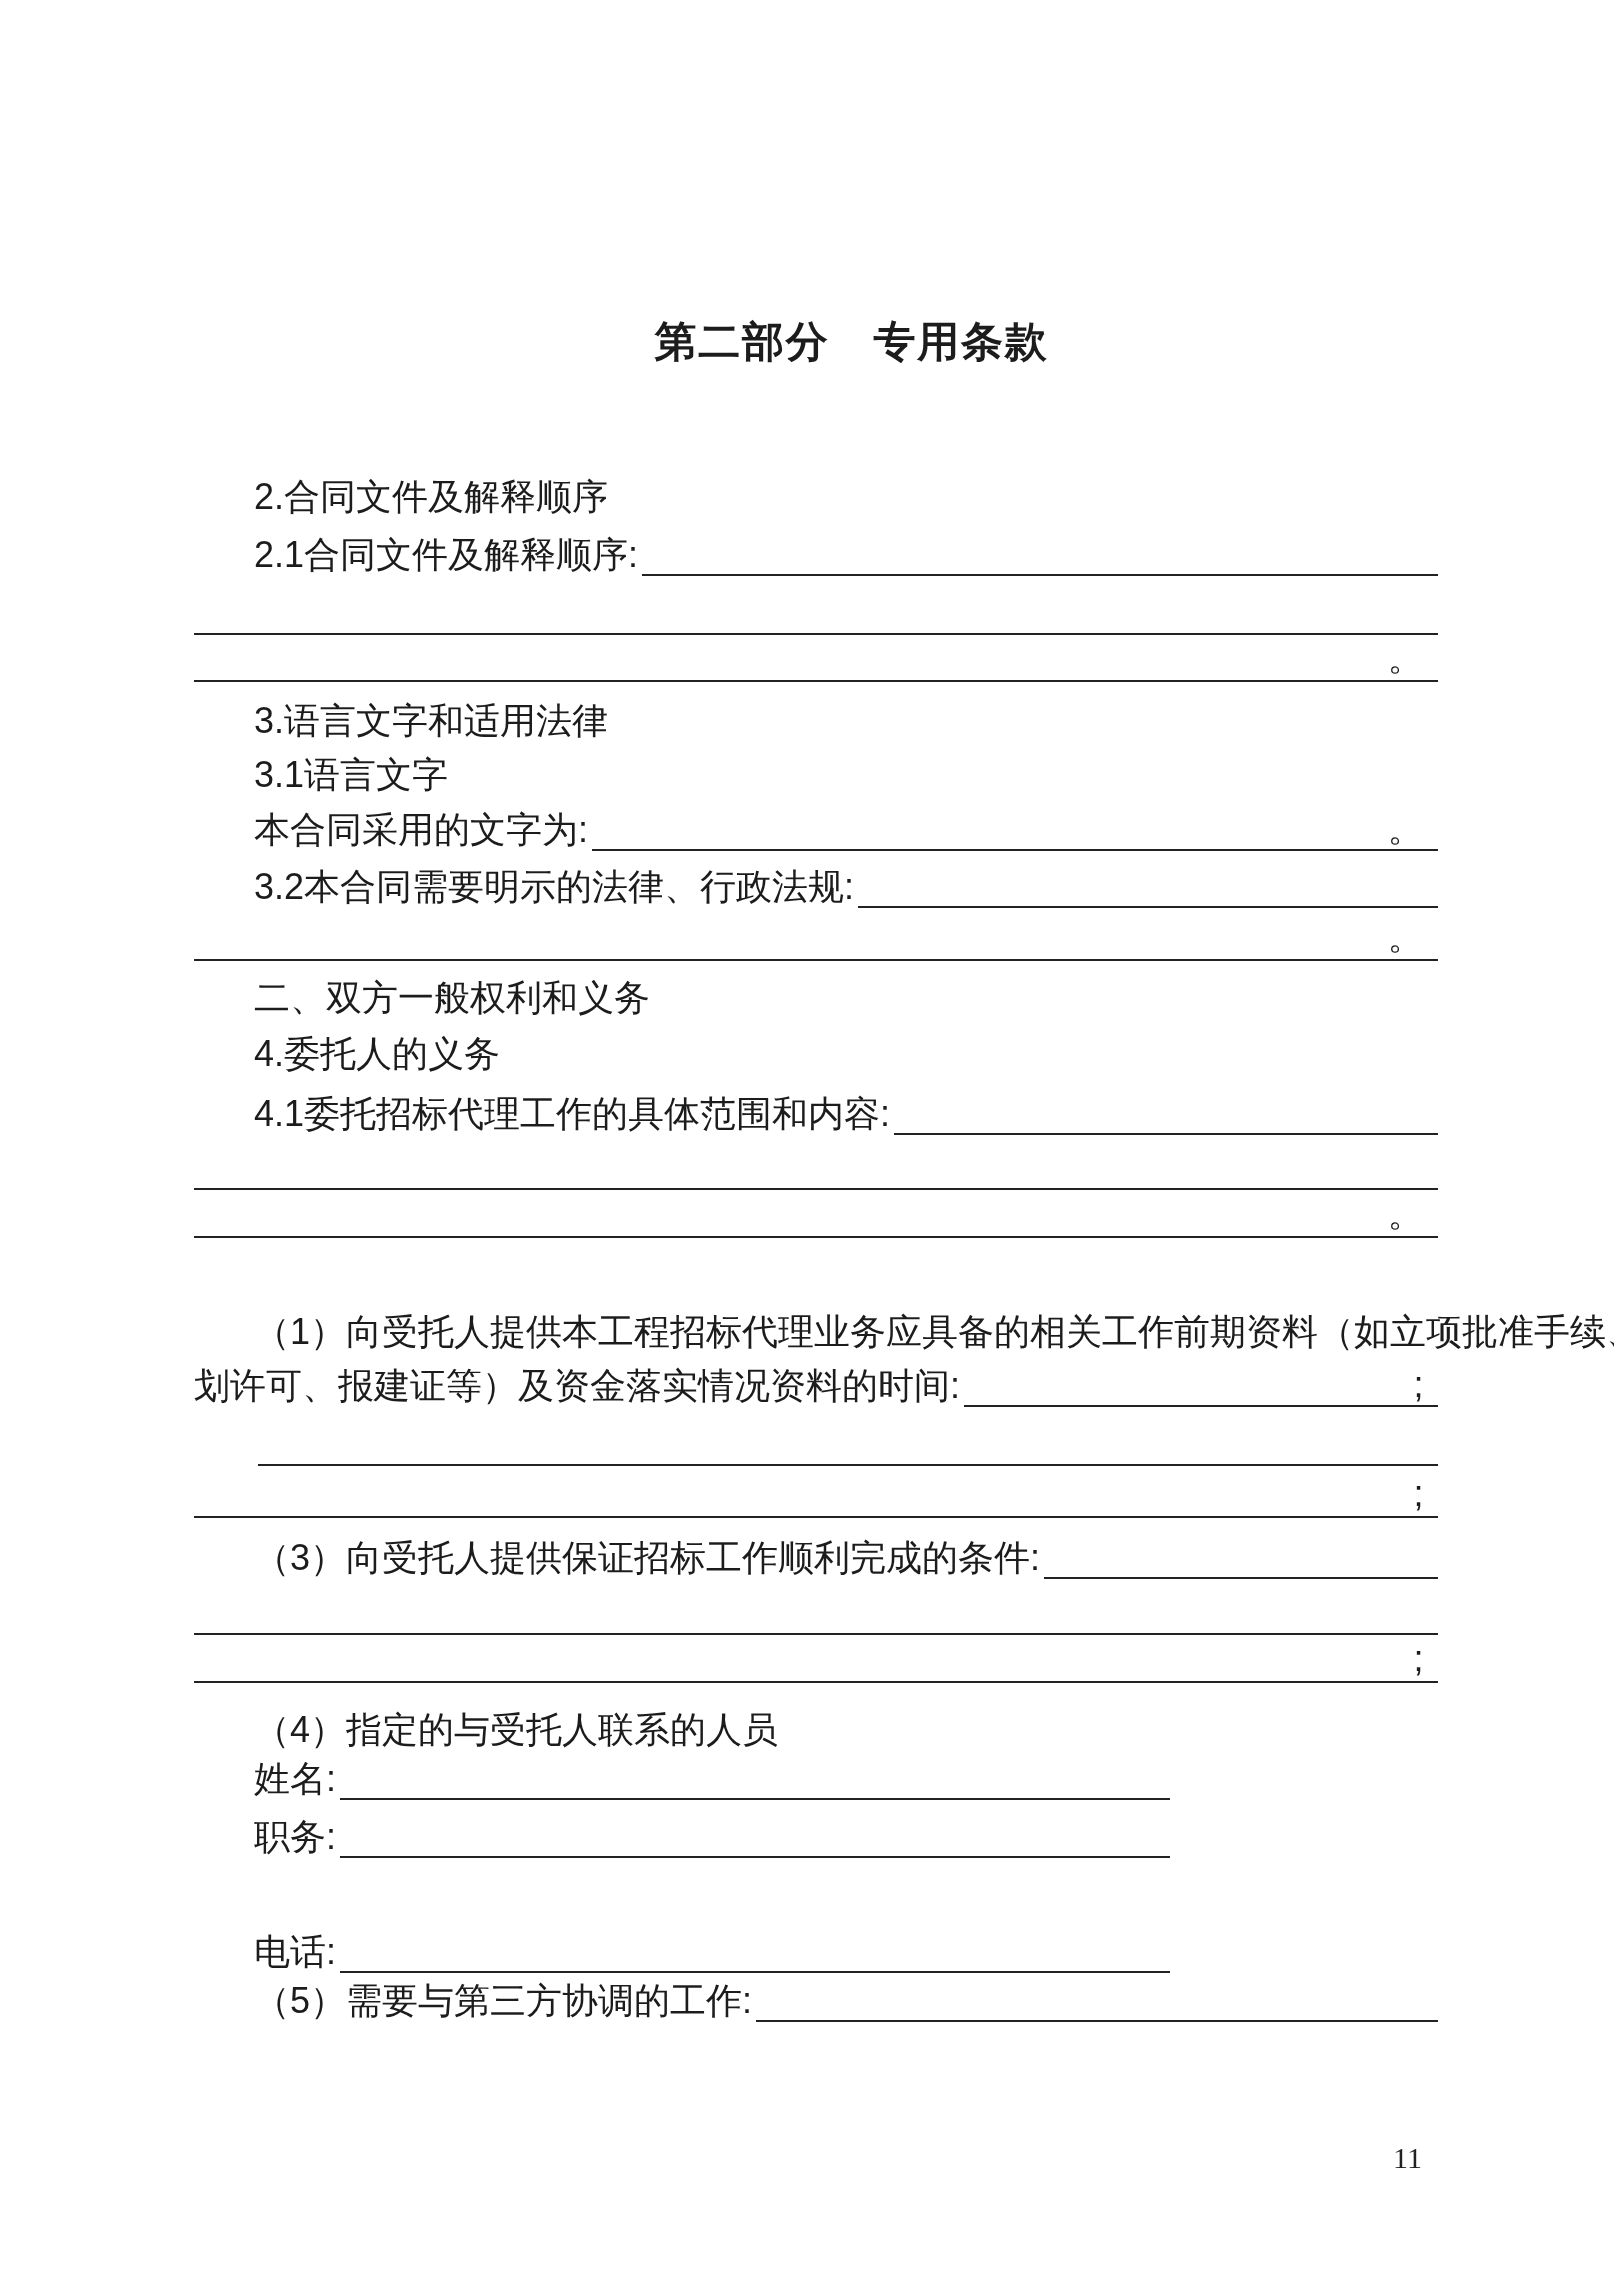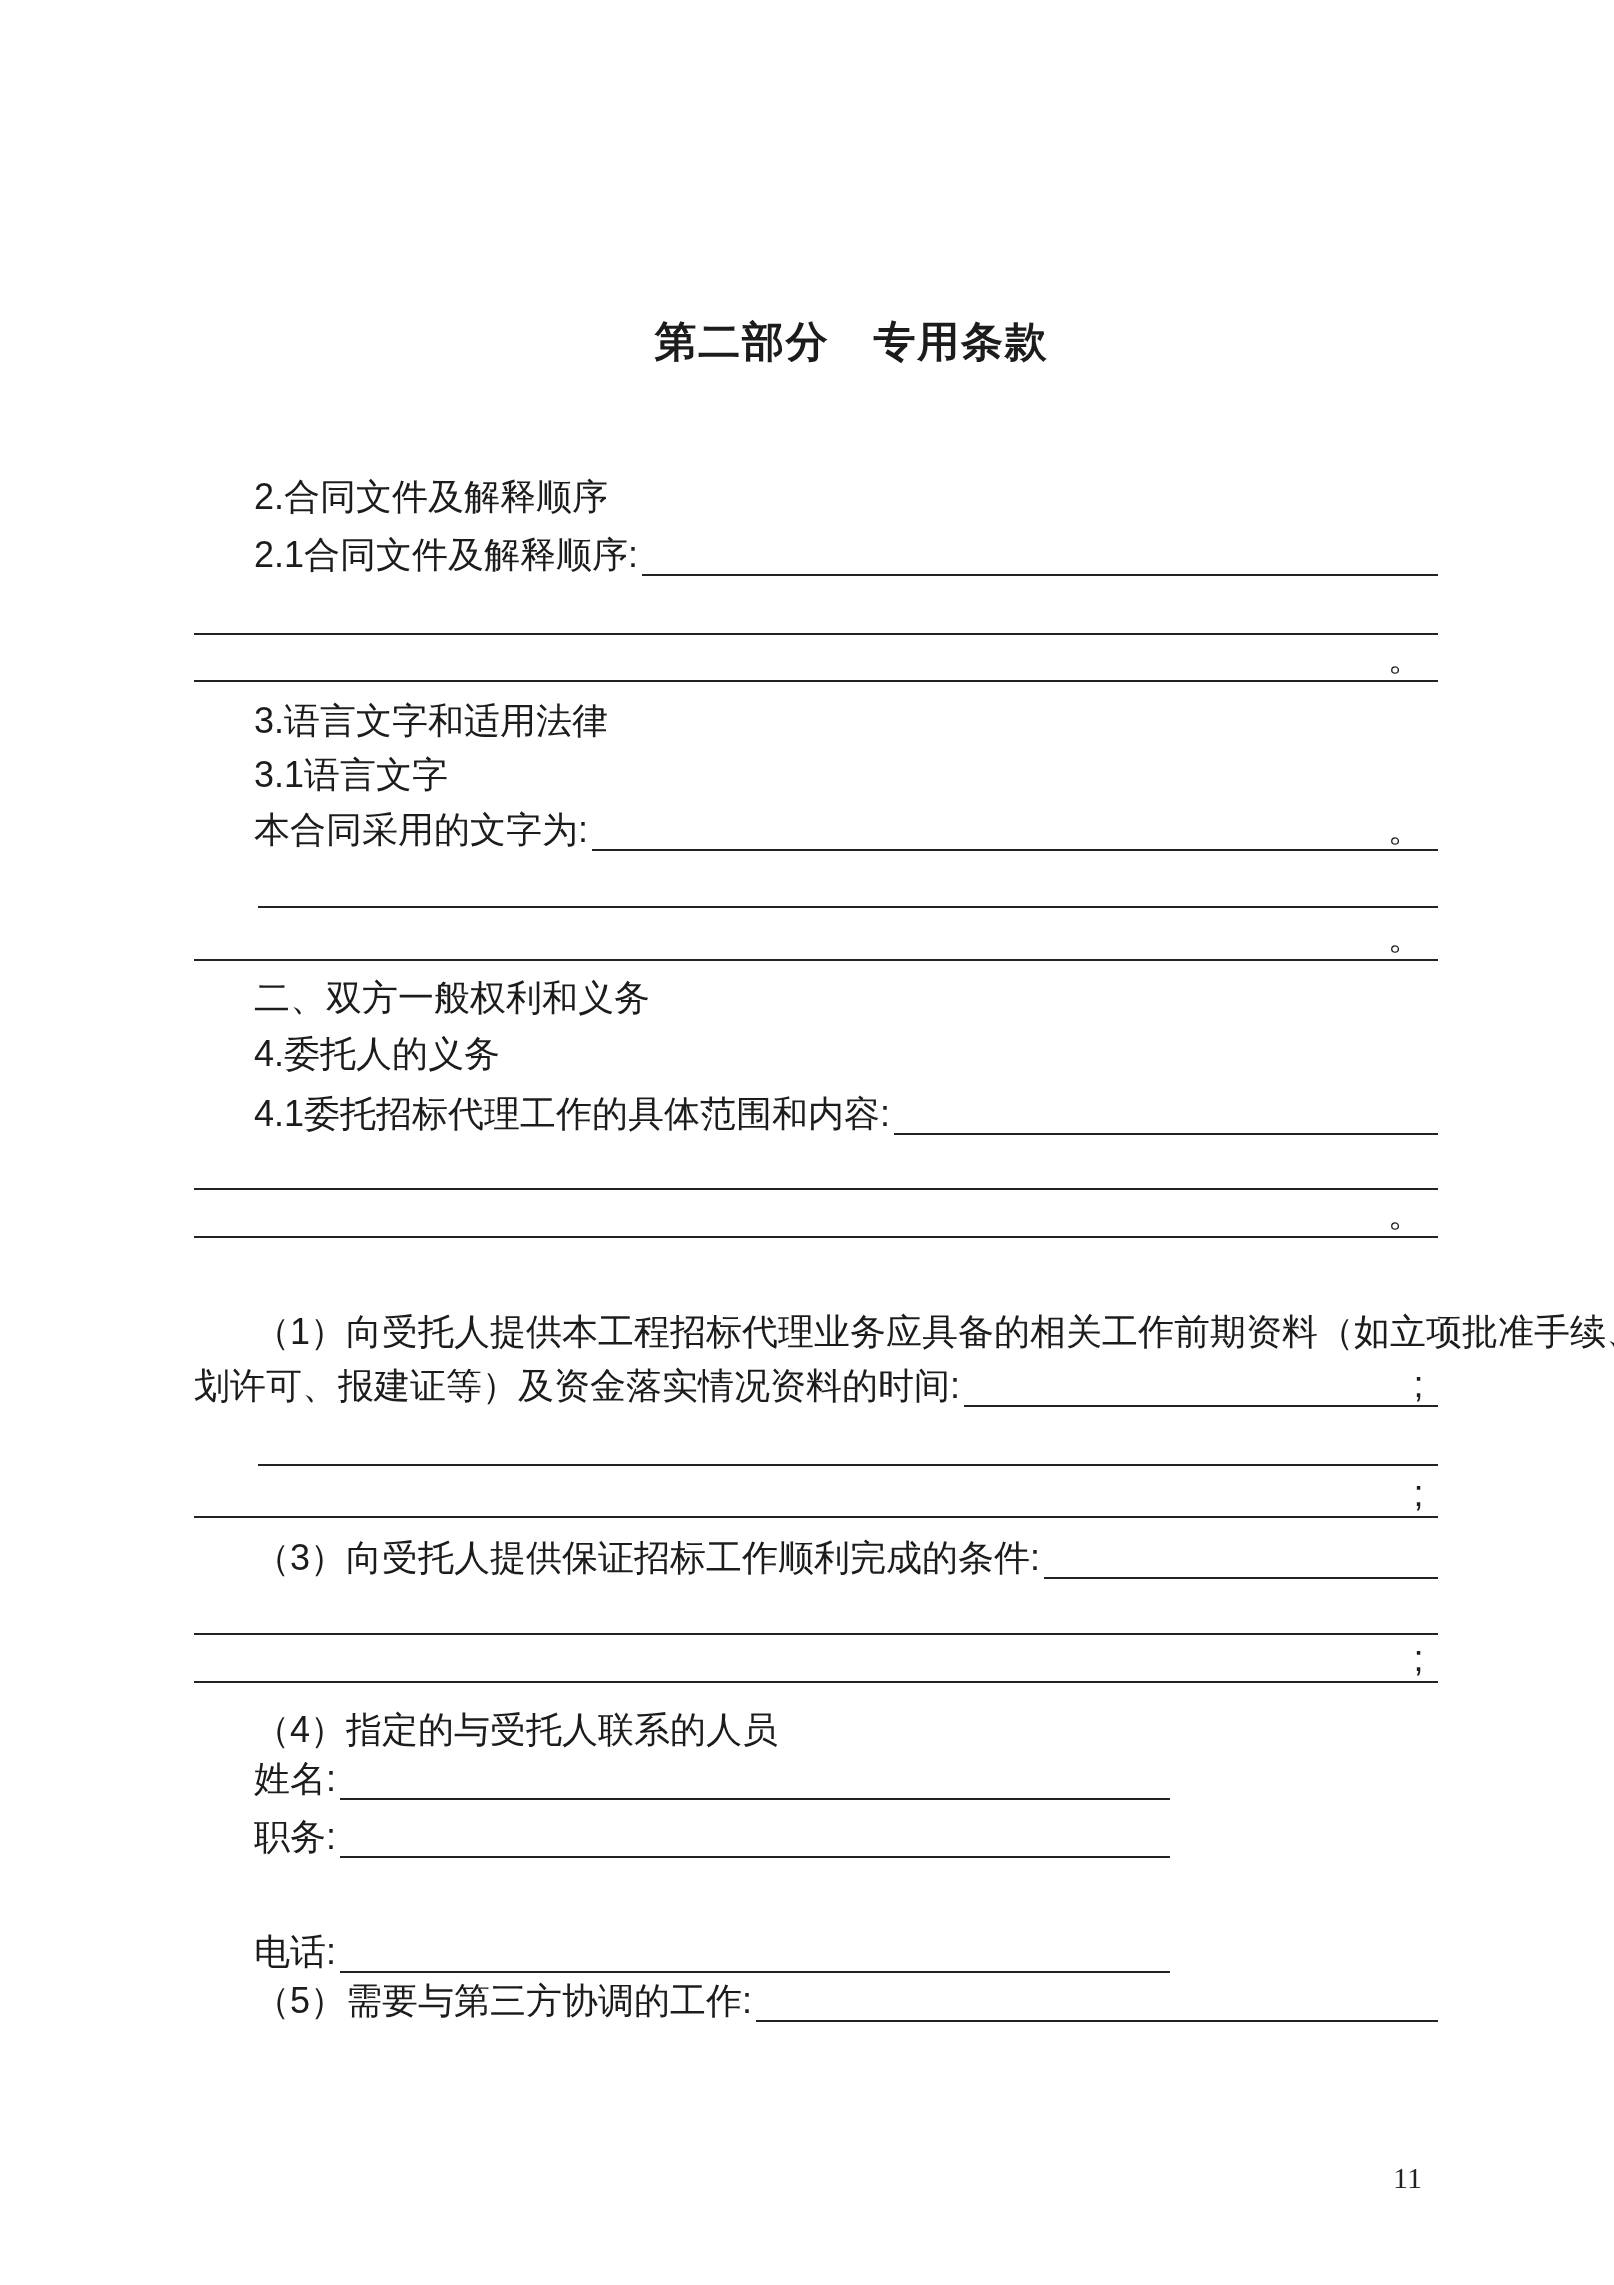--- a/index.html
+++ b/index.html
@@ -50,21 +50,20 @@
     left:194px; right:177px;
     height:42px;
     border-bottom:2.7px solid #222;
   }
   .pageno {
     position:absolute;
     top:2140px; left:1393px;
     font-family:"Liberation Serif","DejaVu Serif",serif;
     font-size:30px; line-height:36px;
     color:#222;
-    margin-top:20px;
   }
 </style>
 </head>
 <body>
 
 <div class="page">
 
   <div class="doc-title">第二部分　专用条款</div>
 
 
@@ -90,20 +89,21 @@
     <span class="t">3.1语言文字</span>
   </div>
 
   <div class="r ind" style="top:808px">
     <span class="t">本合同采用的文字为:</span>
     <span class="fill"></span>
     <span class="eol">。</span>
   </div>
 
   <div class="r ind" style="top:865px">
+    <span class="t">3.2本合同需要明示的法律、行政法规:</span>
     <span class="fill"></span>
   </div>
 
   <div class="bl" style="top:917px">
     <span class="eol">。</span>
   </div>
 
   <div class="r ind" style="top:976px">
     <span class="t">二、双方一般权利和义务</span>
   </div>

